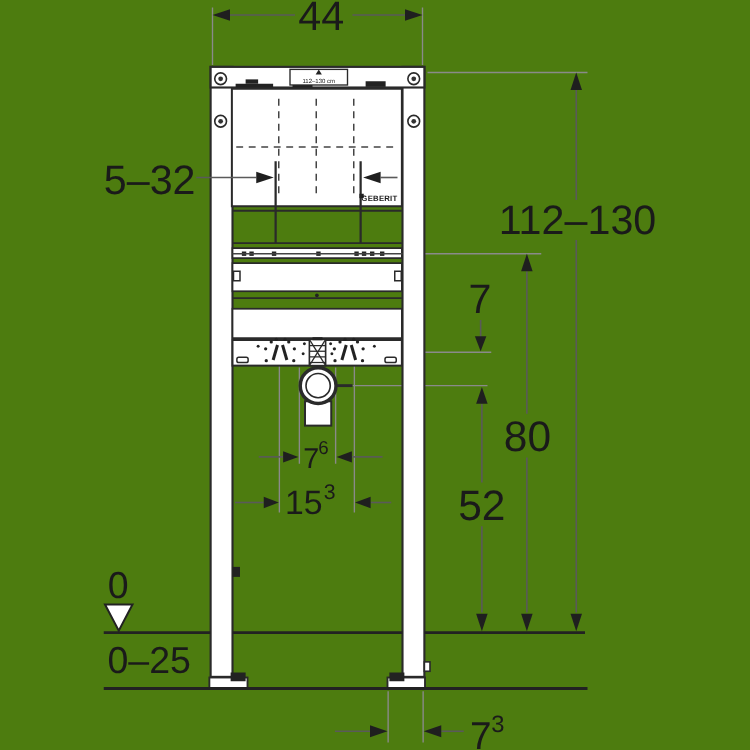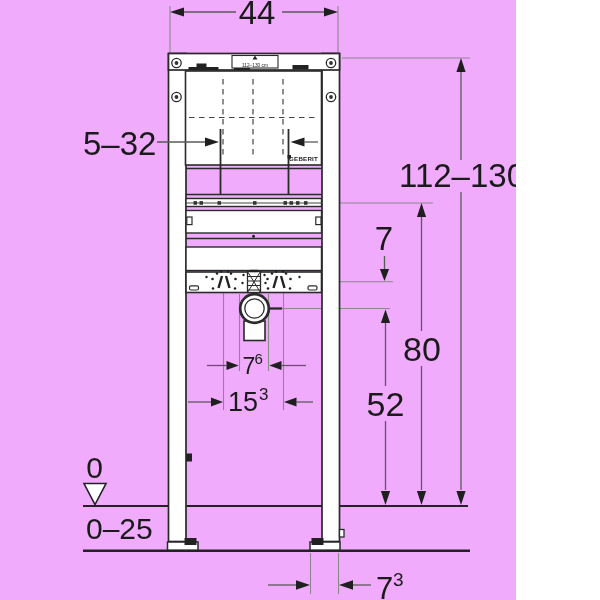--- a/index.html
+++ b/index.html
@@ -1,16 +1,16 @@
 <!DOCTYPE html>
 <html><head>
 <meta charset="utf-8">
 <style>
   html,body{margin:0;padding:0;background:#ffffff;}
-  .stage{position:relative;width:516px;height:600px;background:#f0abfc;overflow:hidden;}
+  .stage{position:relative;width:600px;height:600px;background:#4d7c0f;overflow:hidden;}
   svg{display:block;}
   text{font-family:"Liberation Sans","DejaVu Sans",sans-serif;fill:#1a1a1a;}
   .brandtxt{font-weight:bold;letter-spacing:.2px;}
 </style>
 </head>
 <body>
 
 <div class="stage">
 <svg width="600" height="600" viewBox="0 0 600 600">
 

